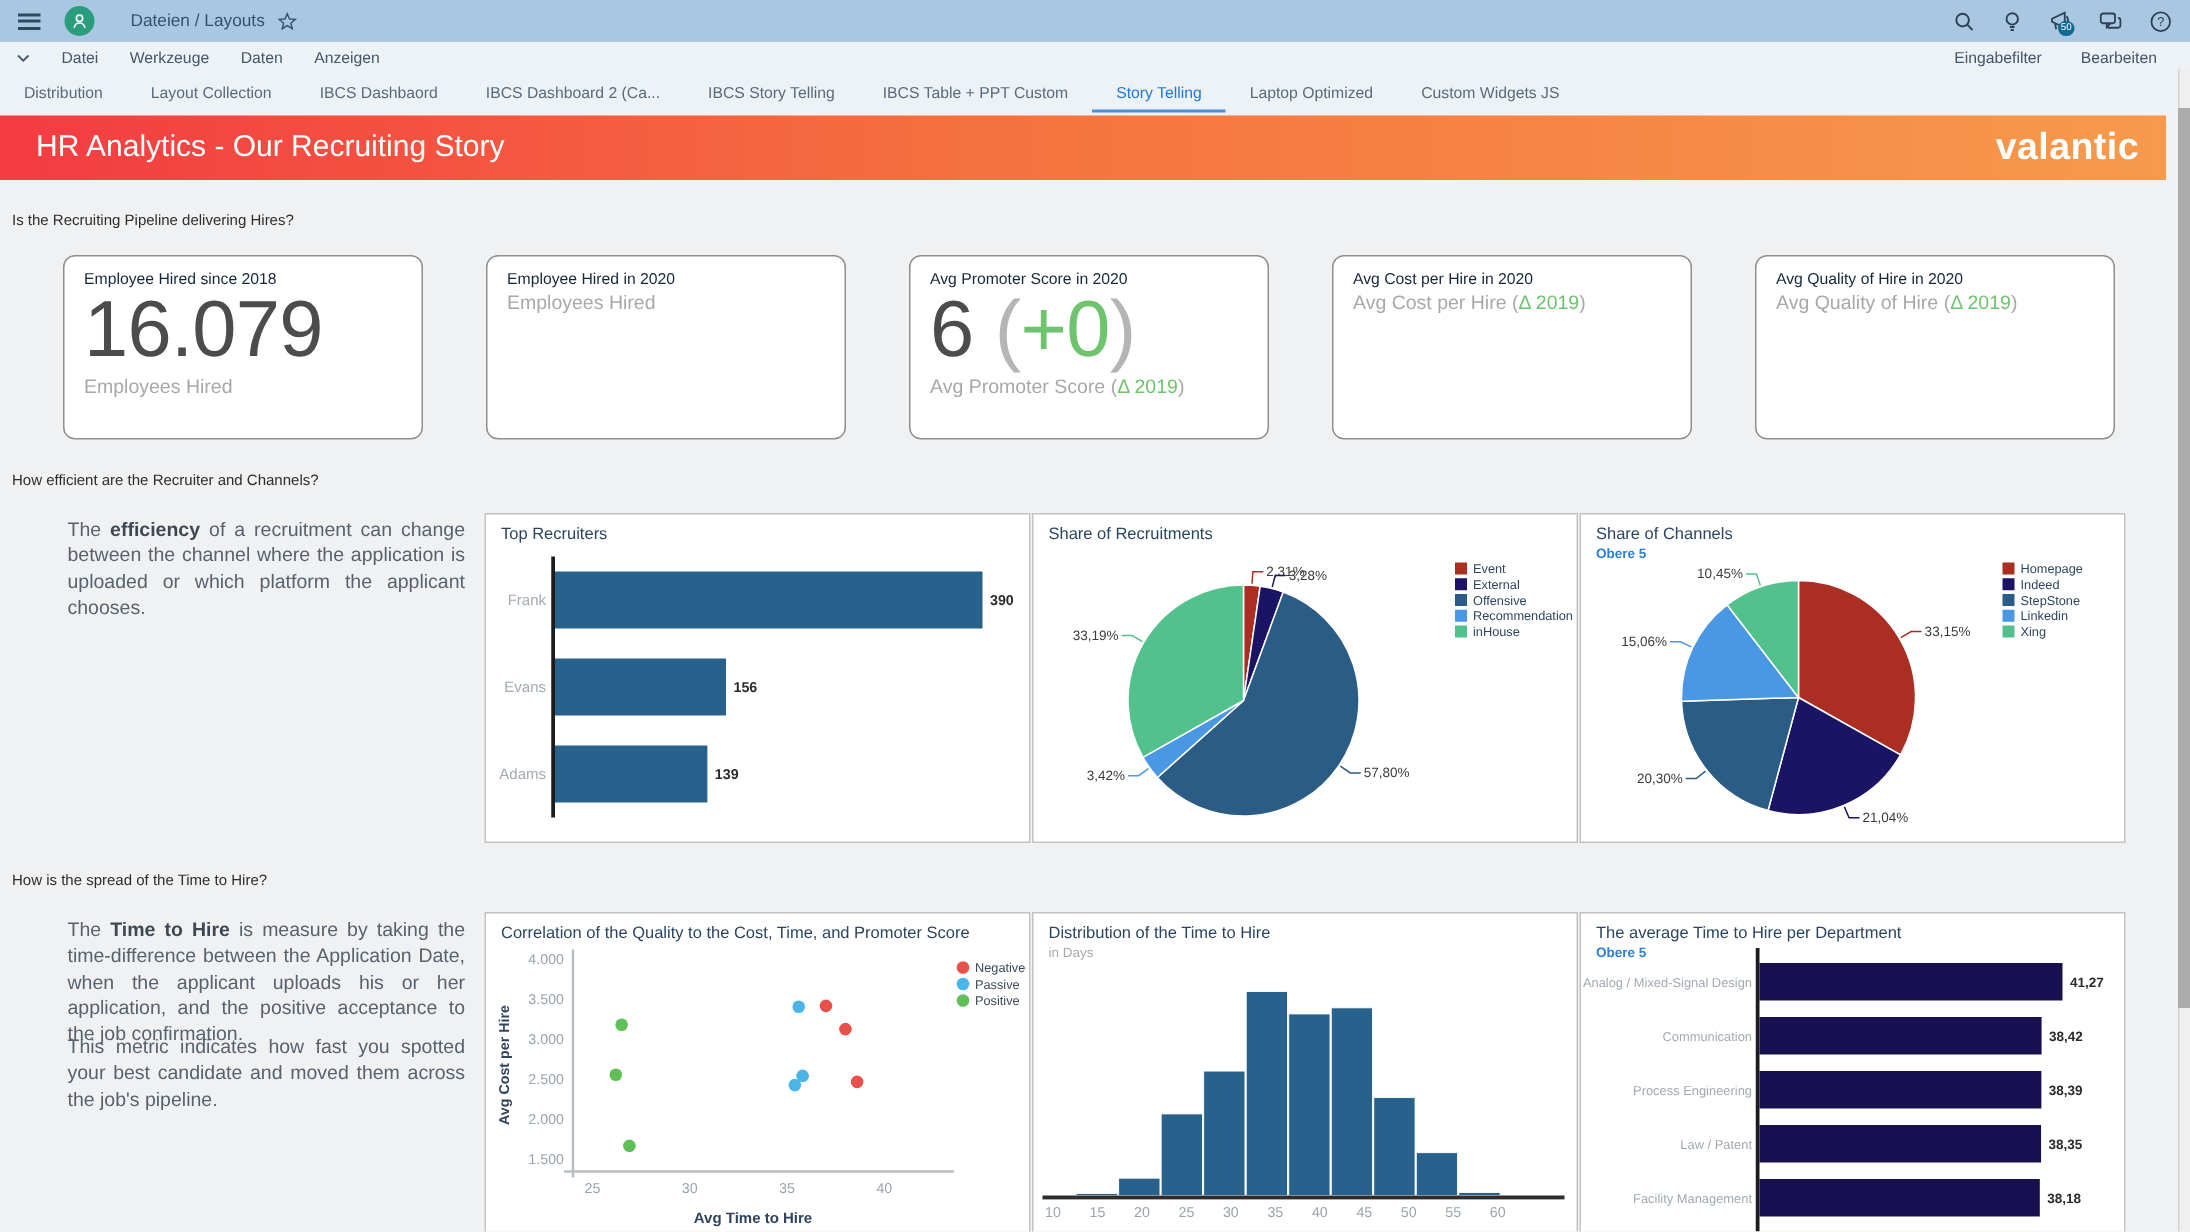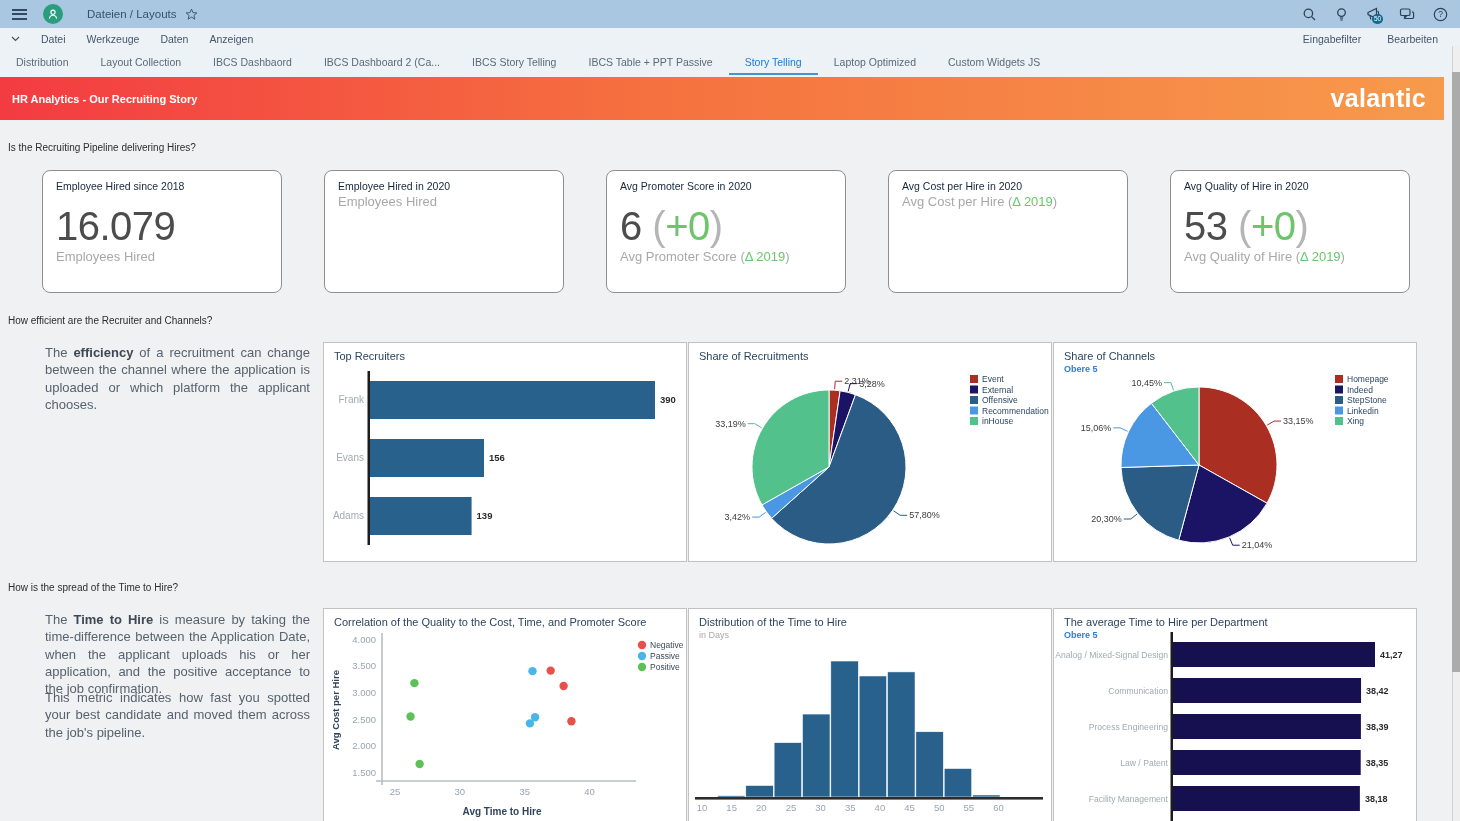--- a/index.html
+++ b/index.html
@@ -48,36 +48,36 @@
   }
   .tab { padding: 0 16px; display: flex; align-items: center; cursor: pointer; border-bottom: 2px solid transparent; white-space: nowrap; }
   .tab.active { color: #2079d4; border-bottom-color: #4a90d9; }
 
   
   .banner {
     position: absolute; top: 77px; left: 0; width: 1444px; height: 43px;
     background: linear-gradient(90deg, #f33b42 0%, #f5713f 45%, #f79a4c 100%);
     display: flex; align-items: center; z-index: 4;
   }
-  .banner-title { color: #fff; font-size: 11px; font-weight: bold; margin-left: 12px; }
+  .banner-title { color: #fff; font-size: 20px; font-weight: normal; margin-left: 24px; }
   .banner-logo { color: #fff; font-size: 25px; font-weight: bold; margin-left: auto; margin-right: 18px; letter-spacing: 0.3px; }
 
   
   .section-heading { position: absolute; left: 8px; font-size: 10px; color: #2d2d2d; }
   .para { position: absolute; left: 45px; width: 265px; font-size: 13px; line-height: 1.33; color: #56626e; text-align: justify; }
   .seg-bold { font-weight: bold; color: #3d4854; }
 
   
   .kpi-card {
     position: absolute; top: 170px; width: 240px; height: 123px;
     background: #fff; border: 1px solid #8f8f8f; border-radius: 8px;
     padding: 9px 13px; cursor: pointer;
   }
   .kpi-title { font-size: 10.5px; color: #15273b; }
-  .kpi-value { margin-top: 13px; font-size: 40px; color: #4c4c4c; line-height: 1.05; letter-spacing: -0.5px; white-space: nowrap; }
+  .kpi-value { font-size: 53px; color: #4c4c4c; line-height: 1.05; letter-spacing: -0.5px; white-space: nowrap; }
   .kpi-sub { margin-top: 2px; font-size: 13px; color: #a8a8a8; white-space: nowrap; }
   .seg-green { color: #6ec46d; }
   .seg-muted { color: #b5b5b5; }
   .seg-dark { color: #4c4c4c; }
 
   
   .panel {
     position: absolute; width: 364px; height: 220px;
     background: #fff; border: 1px solid #c2c2c2;
   }
@@ -167,21 +167,21 @@
     <div>Bearbeiten</div>
   </div>
 </div>
 
 <div class="tabbar">
   <div class="tab">Distribution</div>
   <div class="tab">Layout Collection</div>
   <div class="tab">IBCS Dashbaord</div>
   <div class="tab">IBCS Dashboard 2 (Ca...</div>
   <div class="tab">IBCS Story Telling</div>
-  <div class="tab">IBCS Table + PPT Passive</div>
+  <div class="tab">IBCS Table + PPT Custom</div>
   <div class="tab active">Story Telling</div>
   <div class="tab">Laptop Optimized</div>
   <div class="tab">Custom Widgets JS</div>
 </div>
 
 <div class="banner">
   <div class="banner-title">HR Analytics - Our Recruiting Story</div>
   <div class="banner-logo">valantic</div>
 </div>
 
@@ -200,21 +200,20 @@
   <div class="kpi-title">Avg Promoter Score in 2020</div>
   <div class="kpi-value"><span class="seg-dark">6</span><span class="seg-muted"> (</span><span class="seg-green">+0</span><span class="seg-muted">)</span></div>
   <div class="kpi-sub"><span>Avg Promoter Score (</span><span class="seg-green">Δ 2019</span><span>)</span></div>
 </div>
 <div class="kpi-card" style="left:888px">
   <div class="kpi-title">Avg Cost per Hire in 2020</div>
   <div class="kpi-sub"><span>Avg Cost per Hire (</span><span class="seg-green">Δ 2019</span><span>)</span></div>
 </div>
 <div class="kpi-card" style="left:1170px">
   <div class="kpi-title">Avg Quality of Hire in 2020</div>
-  <div class="kpi-value"><span class="seg-dark">53</span><span class="seg-muted"> (</span><span class="seg-green">+0</span><span class="seg-muted">)</span></div>
   <div class="kpi-sub"><span>Avg Quality of Hire (</span><span class="seg-green">Δ 2019</span><span>)</span></div>
 </div>
 
 <div class="section-heading" style="top:315px">How efficient are the Recruiter and Channels?</div>
 <div class="para" style="top:344px"><span>The </span><span class="seg-bold">efficiency</span><span> of a recruitment can change between the channel where the application is uploaded or which platform the applicant chooses.</span></div>
 
 <div class="panel" style="left:323px; top:342px">
   <div class="panel-title">Top Recruiters</div>
   <svg class="chart-canvas" id="chart-0" width="362" height="218">
       <rect x="43.5" y="28" width="2.5" height="174" fill="#1c1c1c"></rect>

